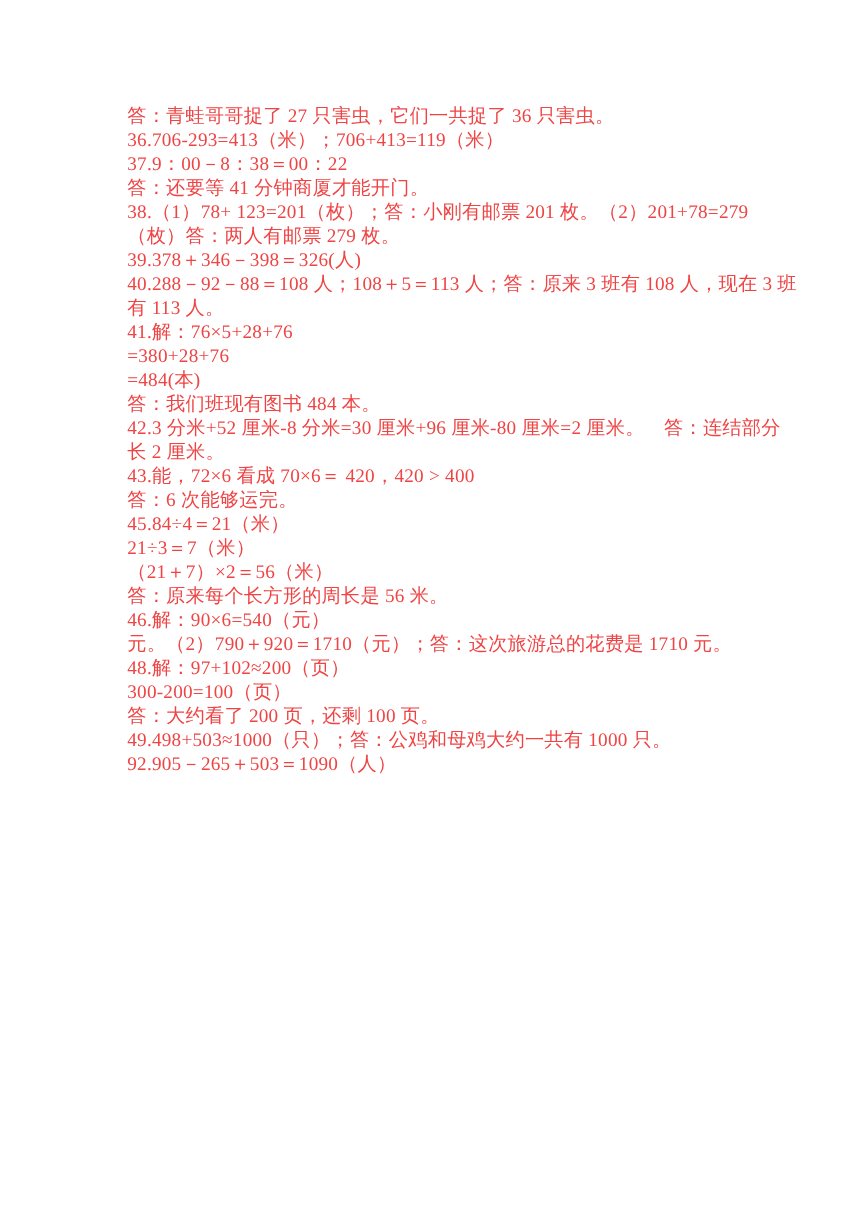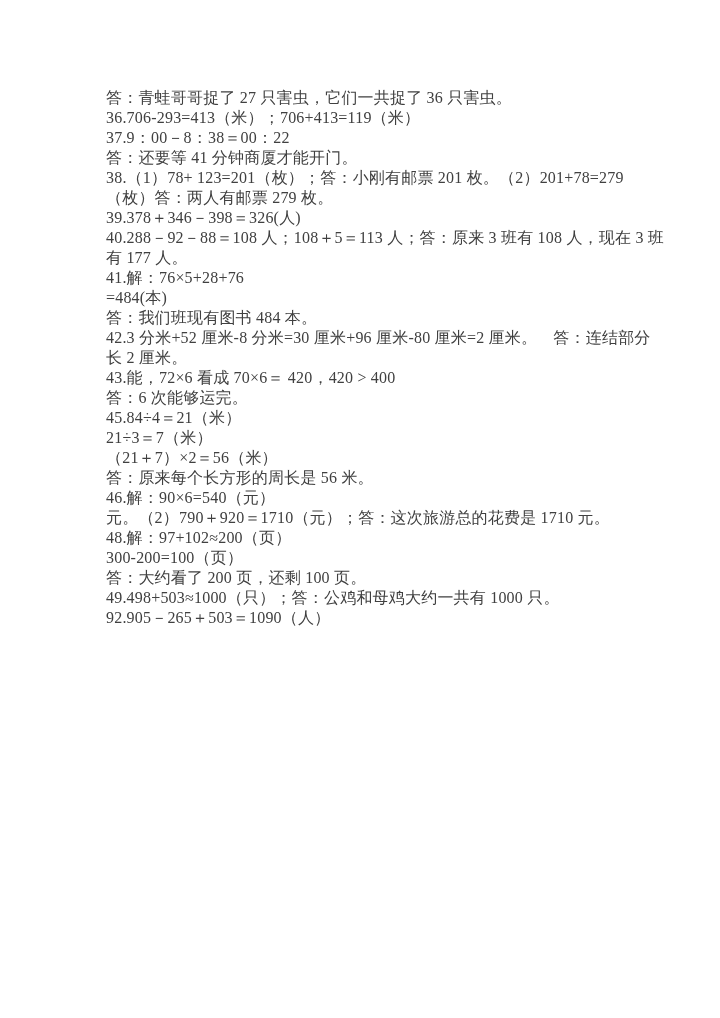--- a/index.html
+++ b/index.html
@@ -13,21 +13,21 @@
     height: 1018px;
     background: #ffffff;
     overflow: hidden;
   }
   .doc-body {
     box-sizing: border-box;
     padding: 88px 90px 0 106px;
     font-family: "Liberation Serif", "DejaVu Serif", serif;
     font-size: 16px;
     line-height: 20px;
-    color: #404040;
+    color: #ef4444;
   }
   .line {
     white-space: pre;
     letter-spacing: 0.2px;
   }
   .line.para {
   }
   .line.first,
   .line.cont {
     margin-top: 0;
@@ -39,22 +39,23 @@
 <div class="page">
   <div class="doc-body">
       <div class="line first">答：青蛙哥哥捉了 27 只害虫，它们一共捉了 36 只害虫。</div>
       <div class="line para">36.706-293=413（米）；706+413=119（米）</div>
       <div class="line cont">37.9：00－8：38＝00：22</div>
       <div class="line para">答：还要等 41 分钟商厦才能开门。</div>
       <div class="line para">38.（1）78+ 123=201（枚）；答：小刚有邮票 201 枚。（2）201+78=279</div>
       <div class="line cont">（枚）答：两人有邮票 279 枚。</div>
       <div class="line cont">39.378＋346－398＝326(人)</div>
       <div class="line cont">40.288－92－88＝108 人；108＋5＝113 人；答：原来 3 班有 108 人，现在 3 班</div>
-      <div class="line cont">有 177 人。</div>
+      <div class="line cont">有 113 人。</div>
       <div class="line cont">41.解：76×5+28+76</div>
+      <div class="line para">=380+28+76</div>
       <div class="line para">=484(本)</div>
       <div class="line para">答：我们班现有图书 484 本。</div>
       <div class="line para">42.3 分米+52 厘米-8 分米=30 厘米+96 厘米-80 厘米=2 厘米。　答：连结部分</div>
       <div class="line cont">长 2 厘米。</div>
       <div class="line cont">43.能，72×6 看成 70×6＝ 420，420 &gt; 400</div>
       <div class="line para">答：6 次能够运完。</div>
       <div class="line cont">45.84÷4＝21（米）</div>
       <div class="line para">21÷3＝7（米）</div>
       <div class="line para">（21＋7）×2＝56（米）</div>
       <div class="line para">答：原来每个长方形的周长是 56 米。</div>

